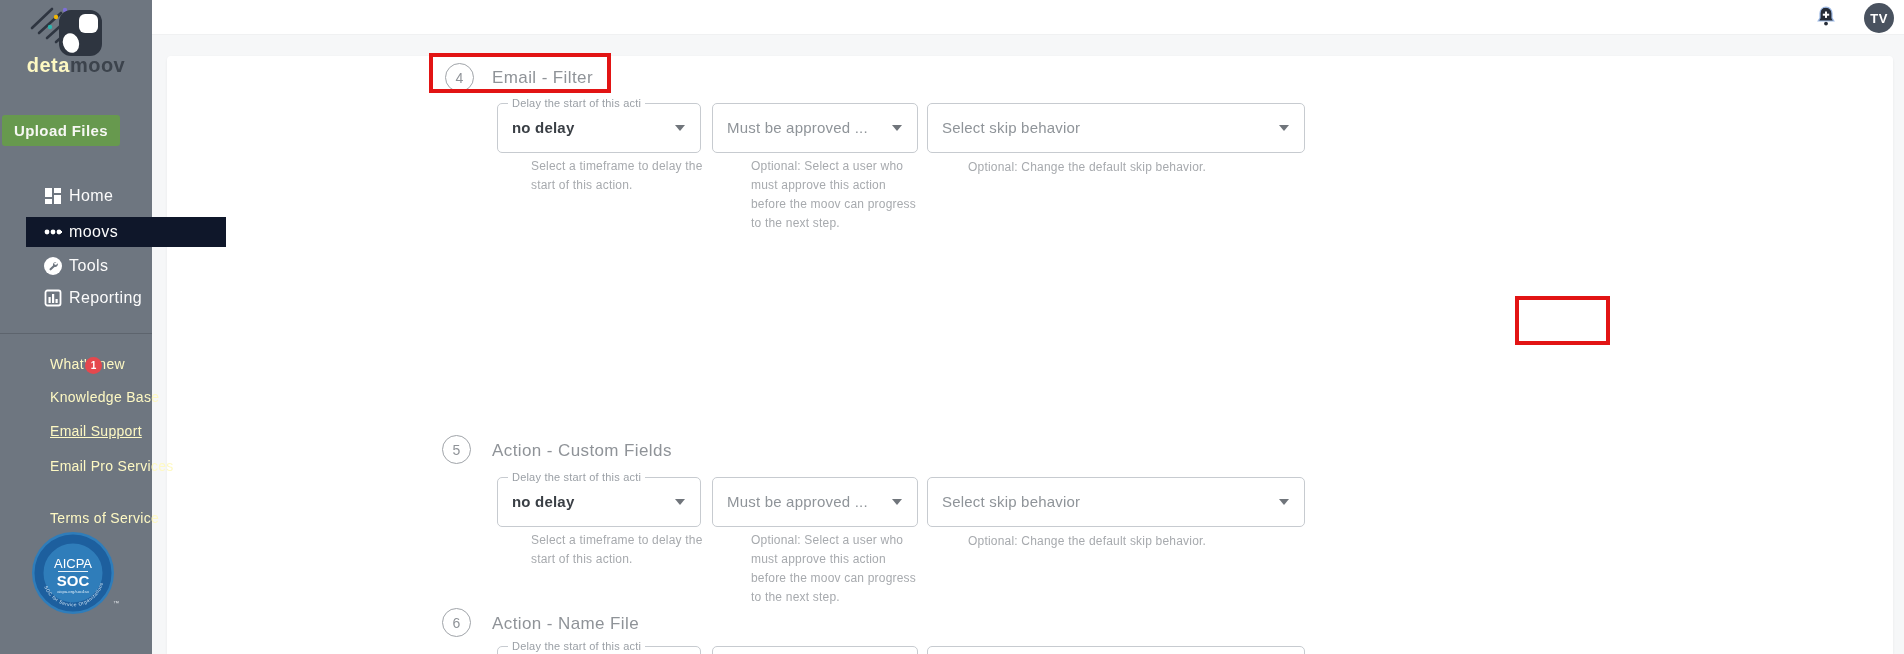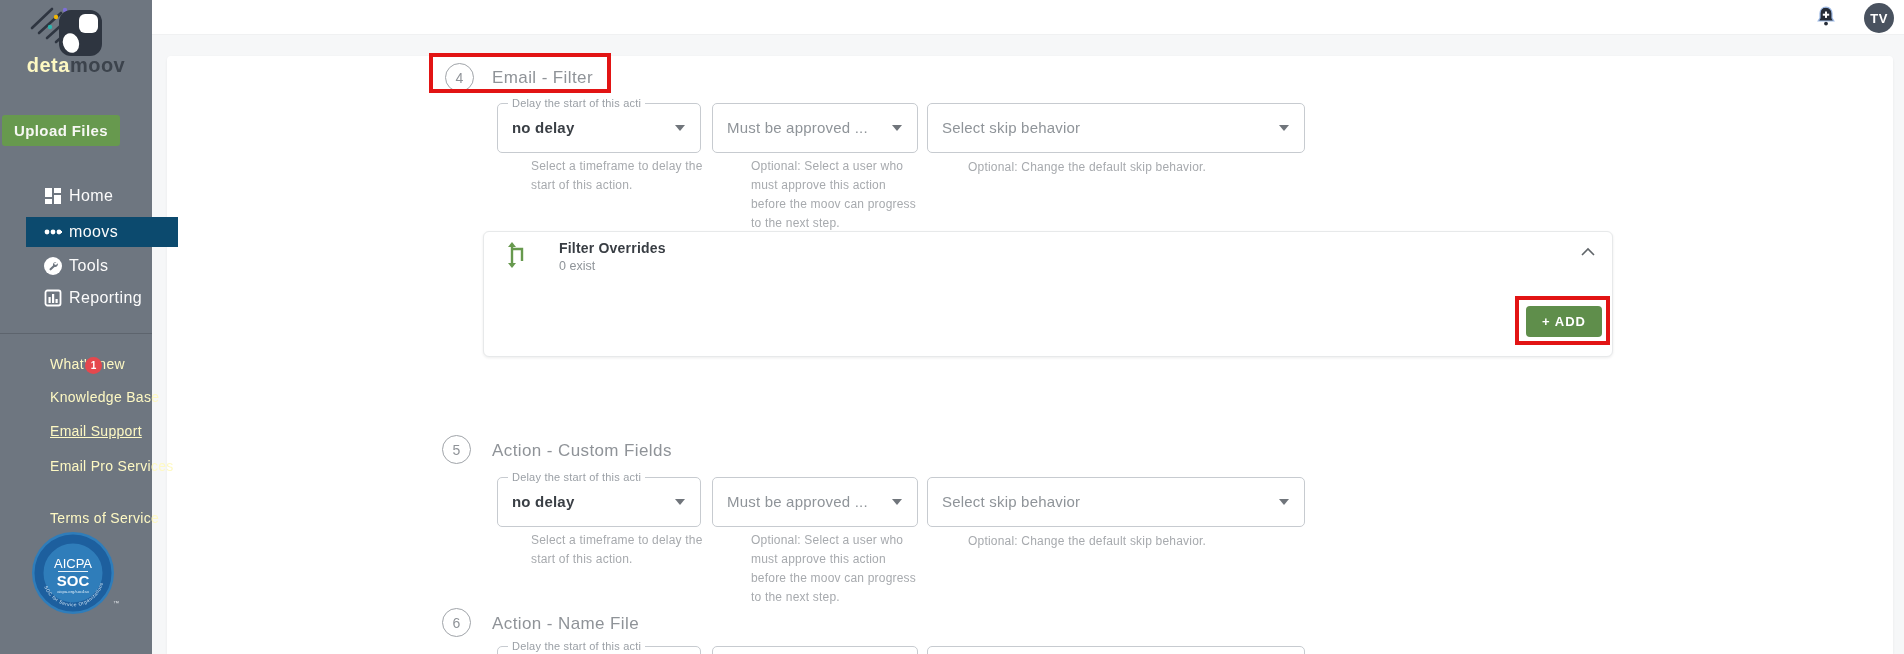--- a/index.html
+++ b/index.html
@@ -19,21 +19,21 @@
   .sidebar{position:absolute;left:0;top:0;width:152px;height:654px;background:#6e7680;z-index:8;}
   .logo-icon{position:absolute;left:26px;top:2px;}
   .logo-text{position:absolute;left:0;top:54px;width:152px;text-align:center;
     font-size:20px;font-weight:bold;letter-spacing:.5px;}
   .logo-text .lg-green{color:#fef9c3;}
   .logo-text .lg-dark{color:#3c434c;}
   .upload-btn{position:absolute;left:2px;top:115px;width:118px;height:31px;background:#67994e;
     border:none;border-radius:3px;color:#f6f7f3;font-family:inherit;
     font-size:15px;font-weight:bold;letter-spacing:.4px;cursor:pointer;}
   .nav-item{position:absolute;left:0;width:152px;height:30px;cursor:pointer;margin-left:26px;}
-  .nav-item.active{background:#0c4a6e;}
+  .nav-item.active{background:#0f172a;padding-left:48px;}
   .nav-item .nicon{position:absolute;left:18px;top:6px;width:18px;height:18px;}
   .nav-item .nlabel{position:absolute;left:43px;top:0;line-height:30px;color:#fbfbfb;
     font-size:16px;letter-spacing:.4px;}
   .side-divider{position:absolute;left:0;top:333px;width:152px;height:1px;background:rgba(0,0,0,.15);}
   .side-link{position:absolute;left:6px;height:18px;color:#fef9c3;font-size:14px;
     letter-spacing:.3px;cursor:pointer;white-space:nowrap;margin-left:44px;}
   .newbadge{position:absolute;left:85px;top:357px;width:17px;height:17px;border-radius:50%;
     background:#e5484d;color:#fff;font-size:10px;font-weight:bold;
     display:flex;align-items:center;justify-content:center;cursor:pointer;}
   .soc{position:absolute;left:31px;top:531px;width:84px;height:84px;cursor:pointer;}
@@ -188,36 +188,20 @@
   </div>
   <div class="select-field" style="left:927px;top:103px;width:378px;">
     <span class="f-placeholder">Select skip behavior</span>
     <span class="sel-arrow"></span>
   </div>
 
   <div class="help" style="left:503px;top:157px;width:172px;">Select a timeframe to delay the start of this action.</div>
   <div class="help" style="left:723px;top:157px;width:170px;">Optional: Select a user who must approve this action before the moov can progress to the next step.</div>
   <div class="help" style="left:940px;top:158px;">Optional: Change the default skip behavior.</div>
 
-  <div class="card">
-    <svg class="card-icon" viewBox="0 0 28 28">
-      <g fill="none" stroke="#67994e" stroke-width="2.4">
-        <path d="M9 5 v18"></path>
-        <path d="M9 8 h10 v12"></path>
-      </g>
-      <path d="M9 1 l4 5 h-8 z" fill="#67994e" transform="rotate(0 9 3)"></path>
-      <path d="M9 27 l-4-5 h8 z" fill="#67994e"></path>
-    </svg>
-    <div class="card-title">Filter Overrides</div>
-    <div class="card-sub">0 exist</div>
-    <svg class="card-chevron" viewBox="0 0 16 10">
-      <polyline points="2,8 8,2 14,8" fill="none" stroke="#606569" stroke-width="1.6"></polyline>
-    </svg>
-    <button class="add-btn">+ ADD</button>
-  </div>
 
   <div class="step" style="left:442px;top:435px;">5</div>
   <div class="sec-title" style="left:492px;top:441px;">Action - Custom Fields</div>
 
   <div class="select-field" style="left:497px;top:477px;width:204px;">
     <span class="f-label">Delay the start of this acti</span>
     <span class="f-value">no delay</span>
     <span class="sel-arrow"></span>
   </div>
   <div class="select-field" style="left:712px;top:477px;width:206px;">

